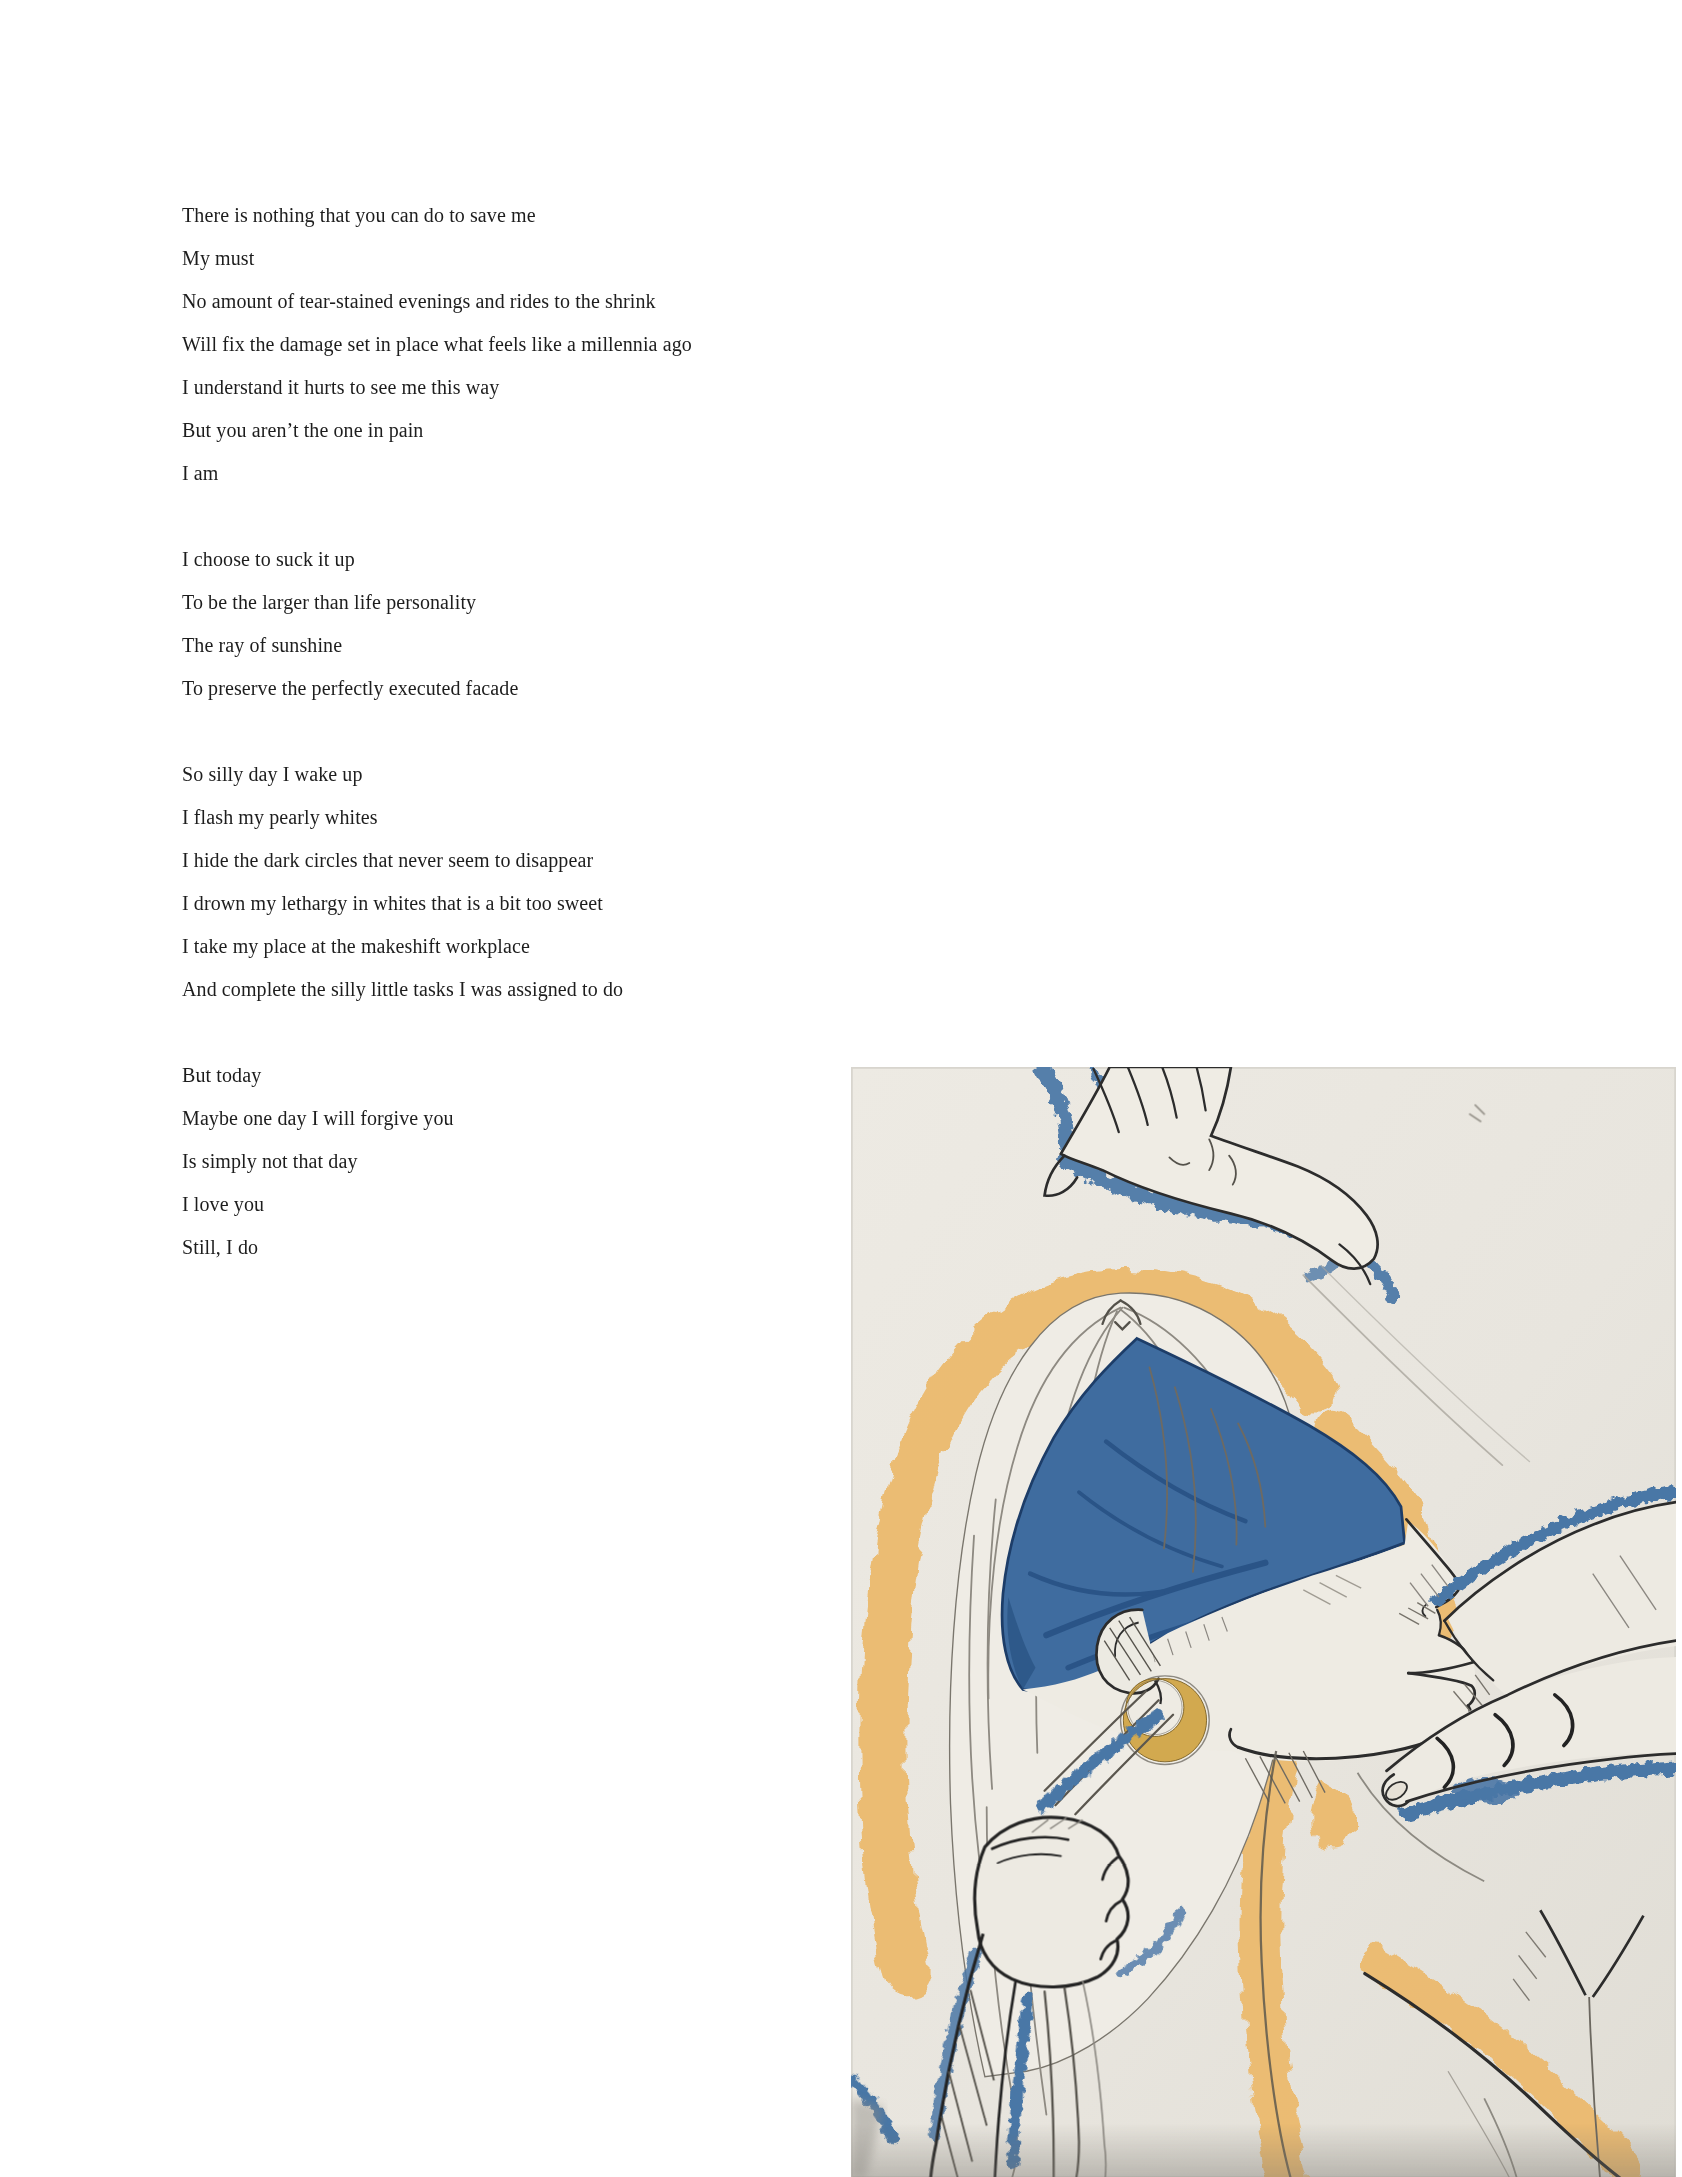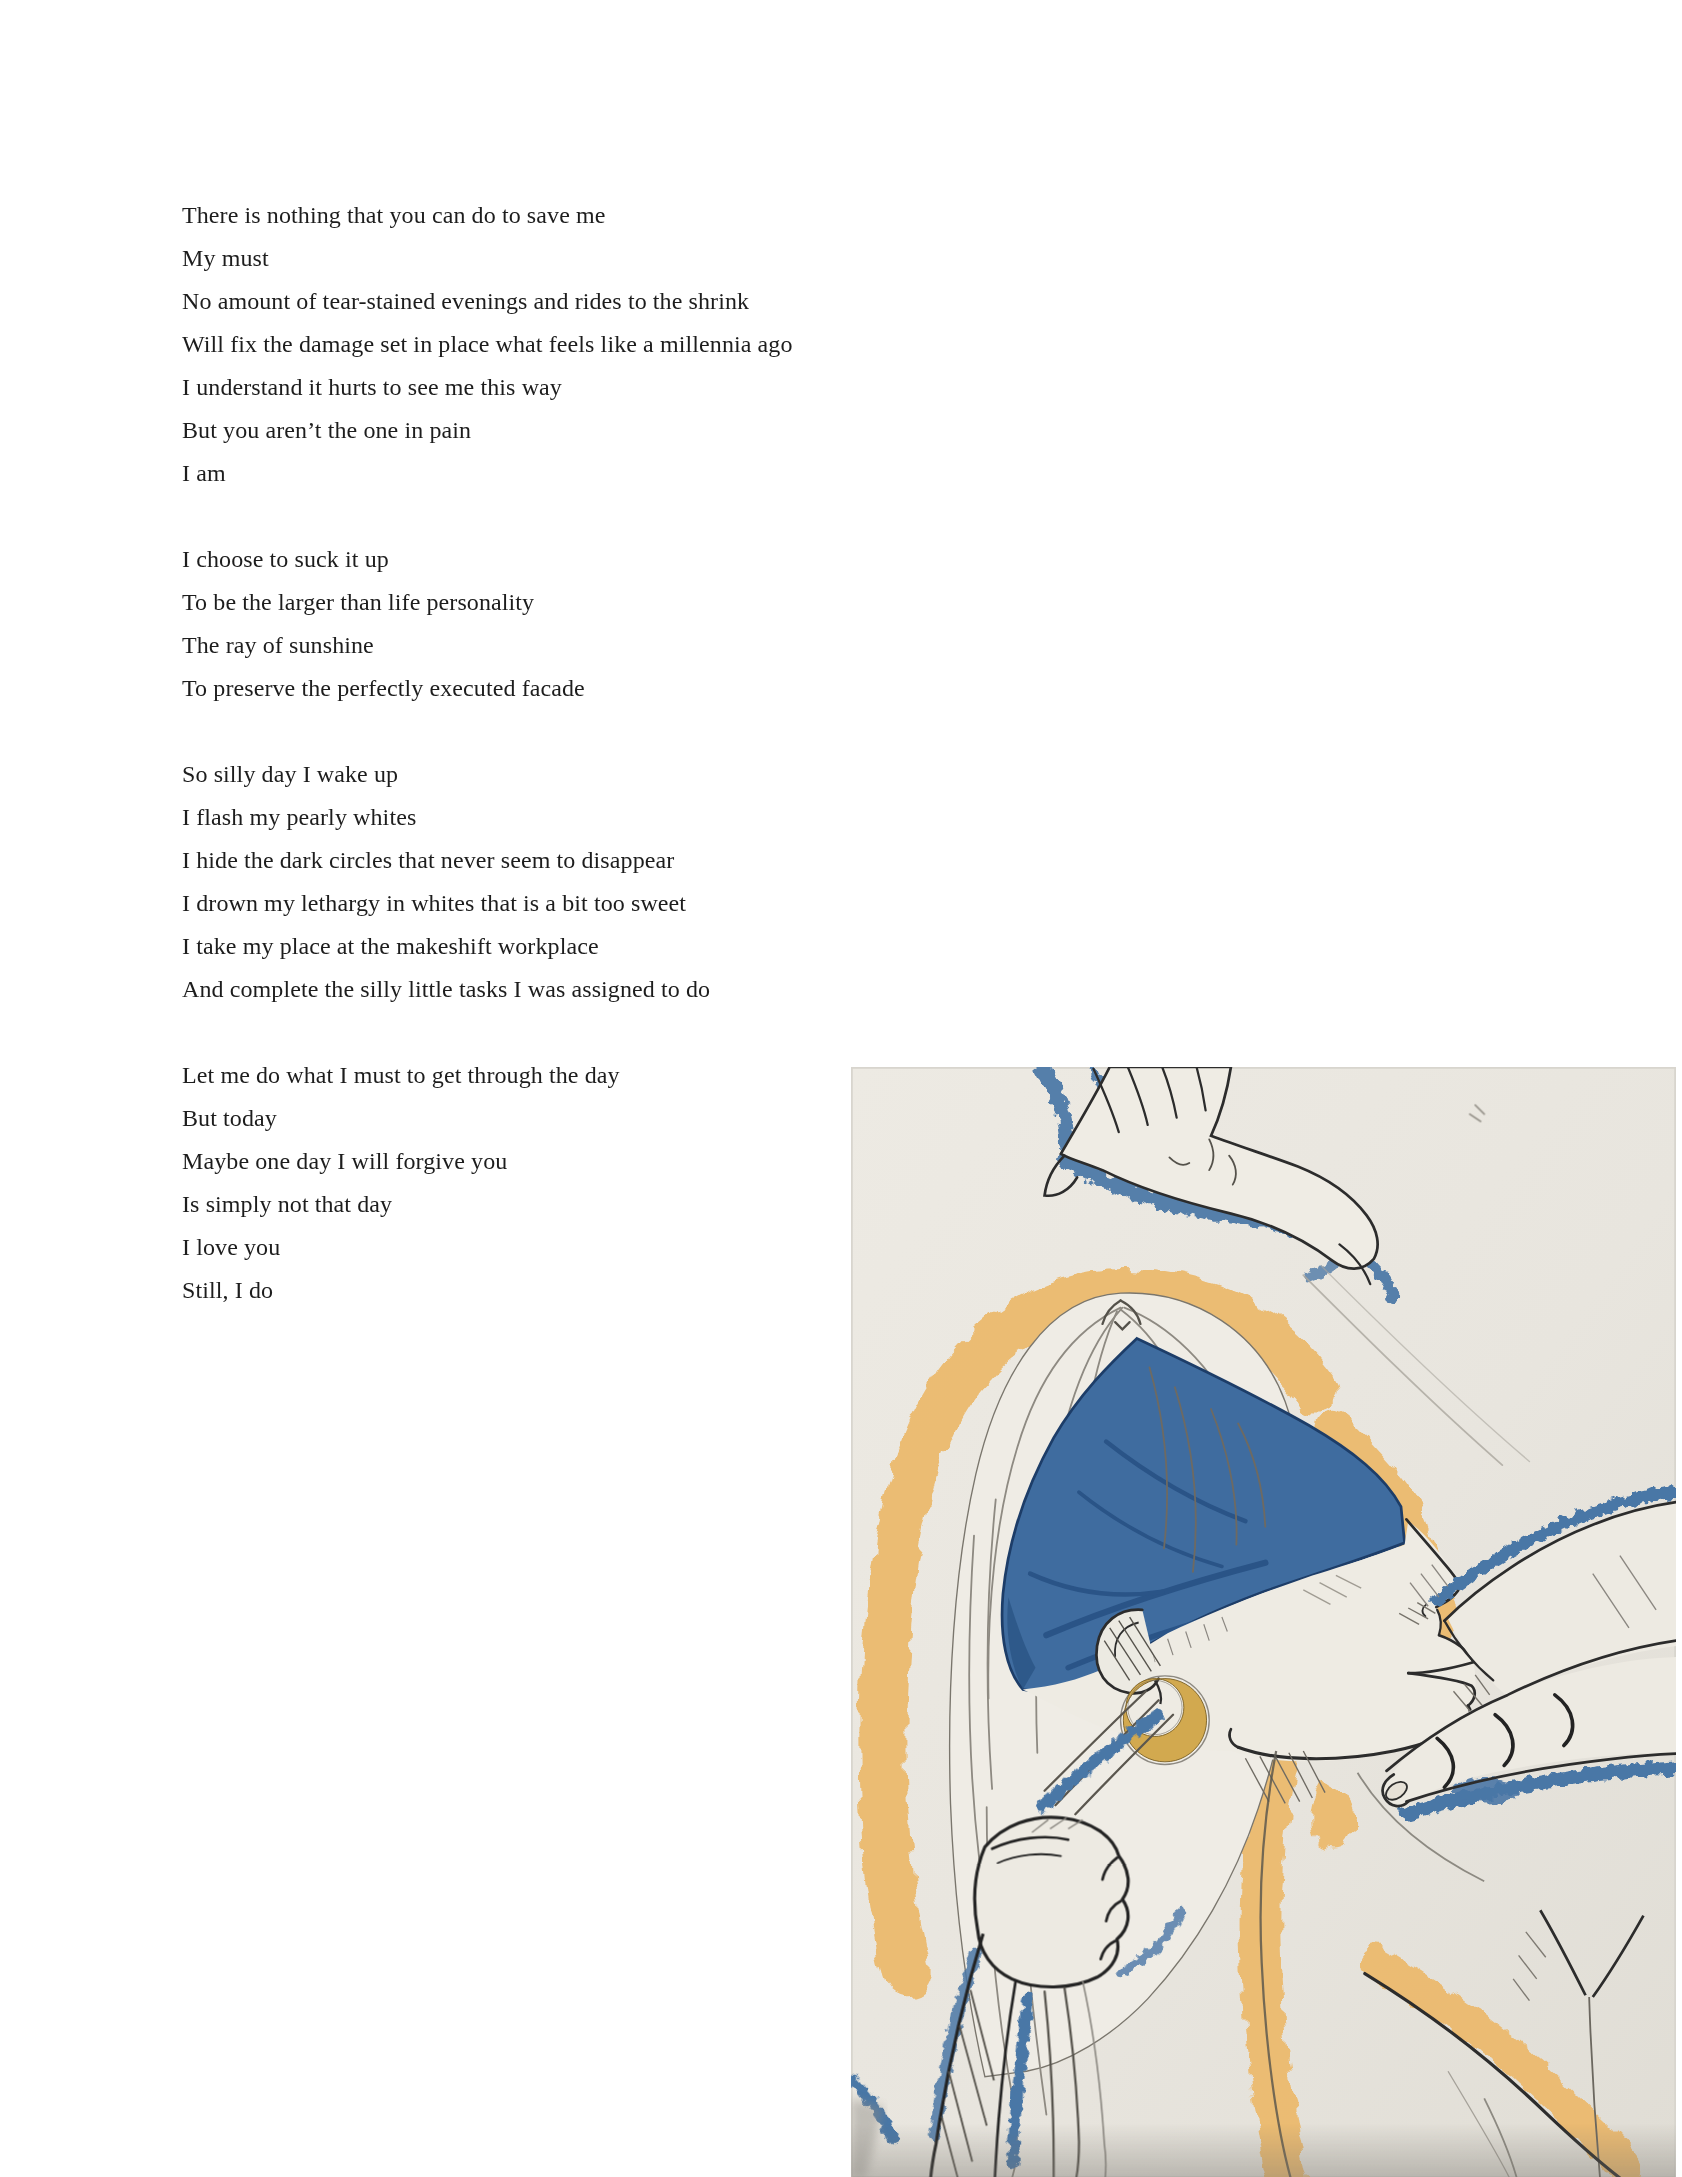--- a/index.html
+++ b/index.html
@@ -1,19 +1,19 @@
 <!DOCTYPE html>
 <html style="font-size:14.5px"><head>
 <meta charset="utf-8">
 <style>
   html,body{margin:0;padding:0;background:#ffffff;}
   body{width:1683px;height:2177px;position:relative;overflow:hidden;
        font-family:"Liberation Serif",serif;}
   .poem{position:absolute;left:182px;top:194px;color:#1d1d1d;
-        font-size:24px;line-height:43px;letter-spacing:0.1px;}
+        font-size:20px;line-height:43px;letter-spacing:0.1px;}
   .stanza{margin:0 0 43px 0;}
   .line{white-space:pre;}
   .illustration{position:absolute;left:851px;top:1067px;width:825px;height:1111px;margin:0;}
   .illustration svg{display:block;width:100%;height:100%;}
 </style>
 </head>
 <body>
 
 <div class="poem">
   <div class="stanza">
@@ -33,21 +33,20 @@
   </div>
   <div class="stanza">
     <div class="line">So silly day I wake up</div>
     <div class="line">I flash my pearly whites</div>
     <div class="line">I hide the dark circles that never seem to disappear</div>
     <div class="line">I drown my lethargy in whites that is a bit too sweet</div>
     <div class="line">I take my place at the makeshift workplace</div>
     <div class="line">And complete the silly little tasks I was assigned to do</div>
   </div>
   <div class="stanza">
-    <div class="line">Let me do what I must to get through the day</div>
     <div class="line">But today</div>
     <div class="line">Maybe one day I will forgive you</div>
     <div class="line">Is simply not that day</div>
     <div class="line">I love you</div>
     <div class="line">Still, I do</div>
   </div>
 </div>
 
 <figure class="illustration">
 <svg viewBox="0 0 912 1228" preserveAspectRatio="none" xmlns="http://www.w3.org/2000/svg">

